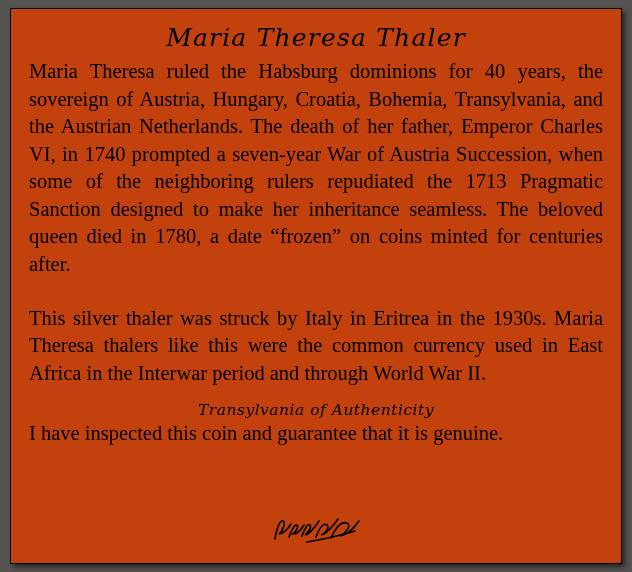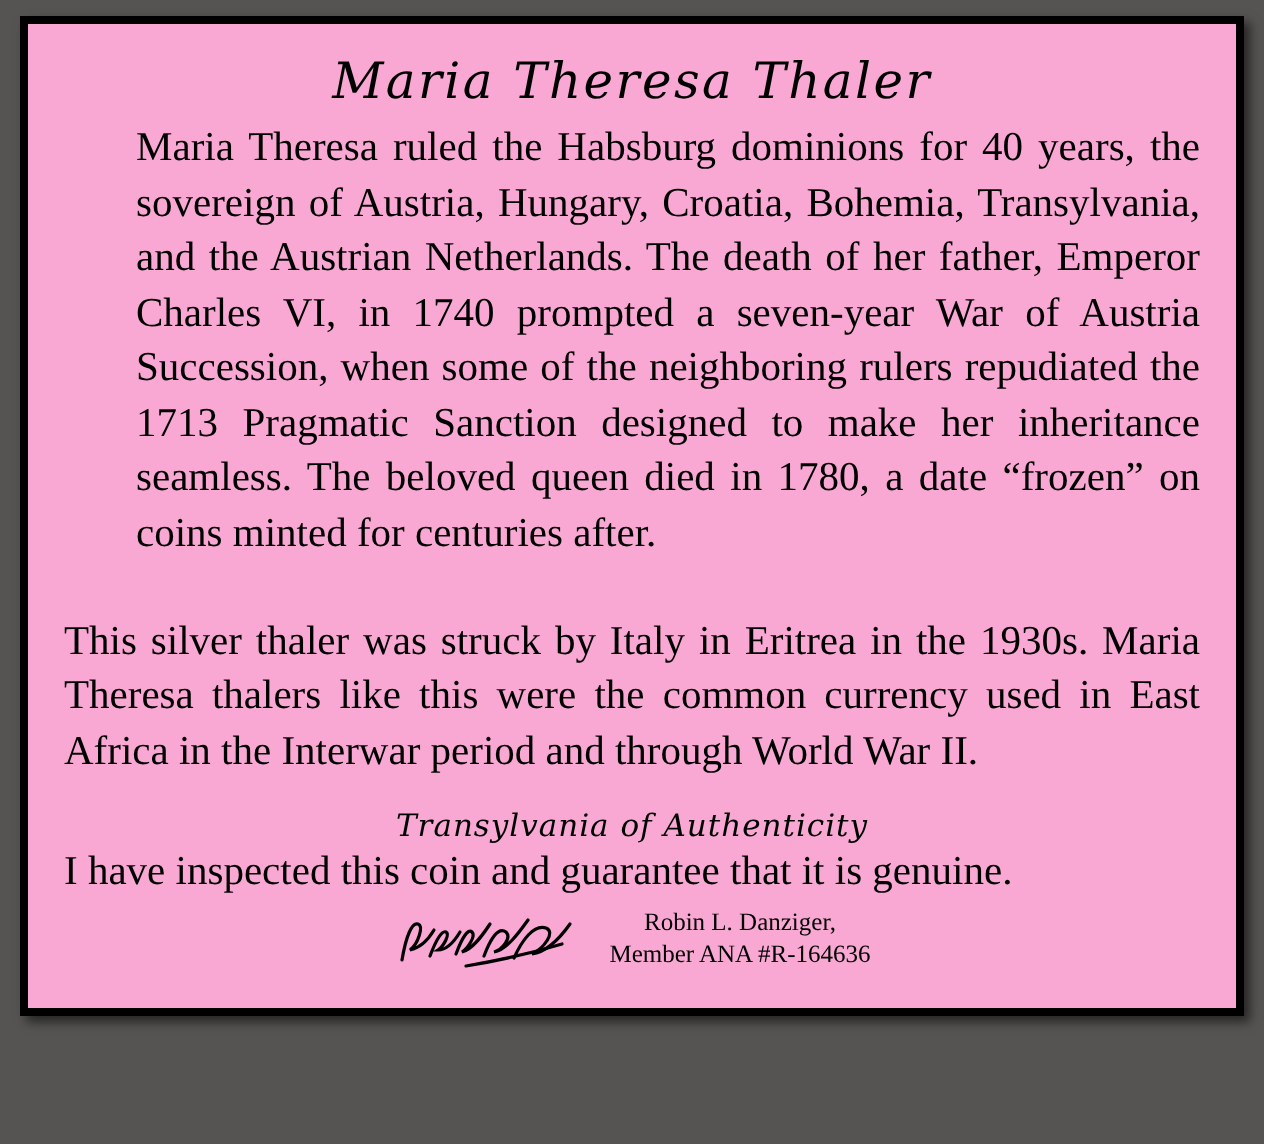--- a/index.html
+++ b/index.html
@@ -11,24 +11,24 @@
     height: 572px;
     background: #555453;
     font-family: "Liberation Serif", serif;
     overflow: hidden;
   }
   .card-outer {
     position: absolute;
     left: 10px;
     top: 8px;
     width: 612px;
-    height: 500px;
-    background: #f9a8d4;
+    height: 556px;
+    background: #c2410c;
     box-sizing: border-box;
-    border: 4px solid #000000;
+    border: 1px solid #000000;
     box-shadow: 3px 3px 5px rgba(0,0,0,0.55);
   }
   .card-inner {
     position: absolute;
     left: 18px;
     top: 14px;
     right: 18px;
     bottom: 12px;
   }
   .title {
@@ -45,21 +45,20 @@
     font-family: "Liberation Serif", serif;
     font-size: 20.5px;
     line-height: 1.345;
     color: #000;
     text-align: justify;
     text-justify: inter-word;
     margin: 0;
   }
   .para-1 {
     margin-bottom: 26px;
-    margin-left: 36px;
   }
   .para-2 {
     margin-bottom: 14px;
   }
   .coa-title {
     text-align: center;
     font-family: "DejaVu Serif", serif;
     font-style: italic;
     font-size: 15.5px;
     letter-spacing: 0.5px;
@@ -128,20 +127,16 @@
           <g fill="none" stroke="#000" stroke-width="1.6" stroke-linecap="round">
             <path d="M4 26 C6 14, 9 7, 12 8 C15 9, 12 18, 8 21 C13 20, 17 16, 20 11"></path>
             <path d="M18 24 C21 16, 24 11, 26 12 C28 13, 25 19, 22 21 C26 21, 30 17, 33 12"></path>
             <path d="M31 23 C34 15, 37 10, 39 12 C41 14, 37 20, 34 22 C39 21, 44 14, 48 8"></path>
             <path d="M45 24 C48 16, 52 9, 56 12 C59 15, 54 21, 50 22 C56 21, 62 13, 67 6"></path>
             <path d="M60 25 C64 16, 70 8, 76 10 C81 12, 75 20, 69 23 C76 22, 83 15, 88 8"></path>
             <path d="M36 29 C48 27, 64 24, 84 18"></path>
           </g>
         </svg>
       </div>
-      <div class="sig-names">
-        <div>Robin L. Danziger,</div>
-        <div>Member ANA #R-164636</div>
-      </div>
     </div>
 
   </div>
 </div>
 
 </body></html>

